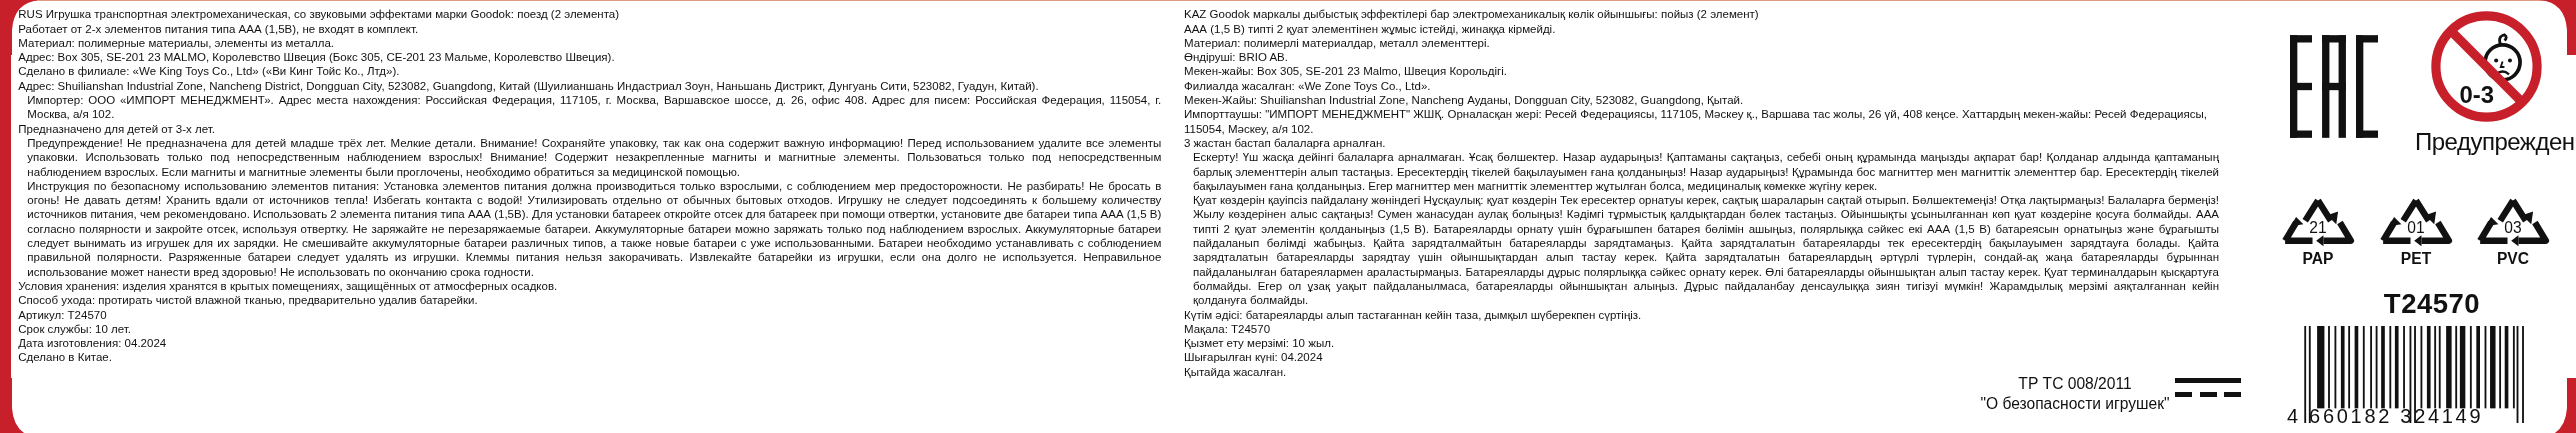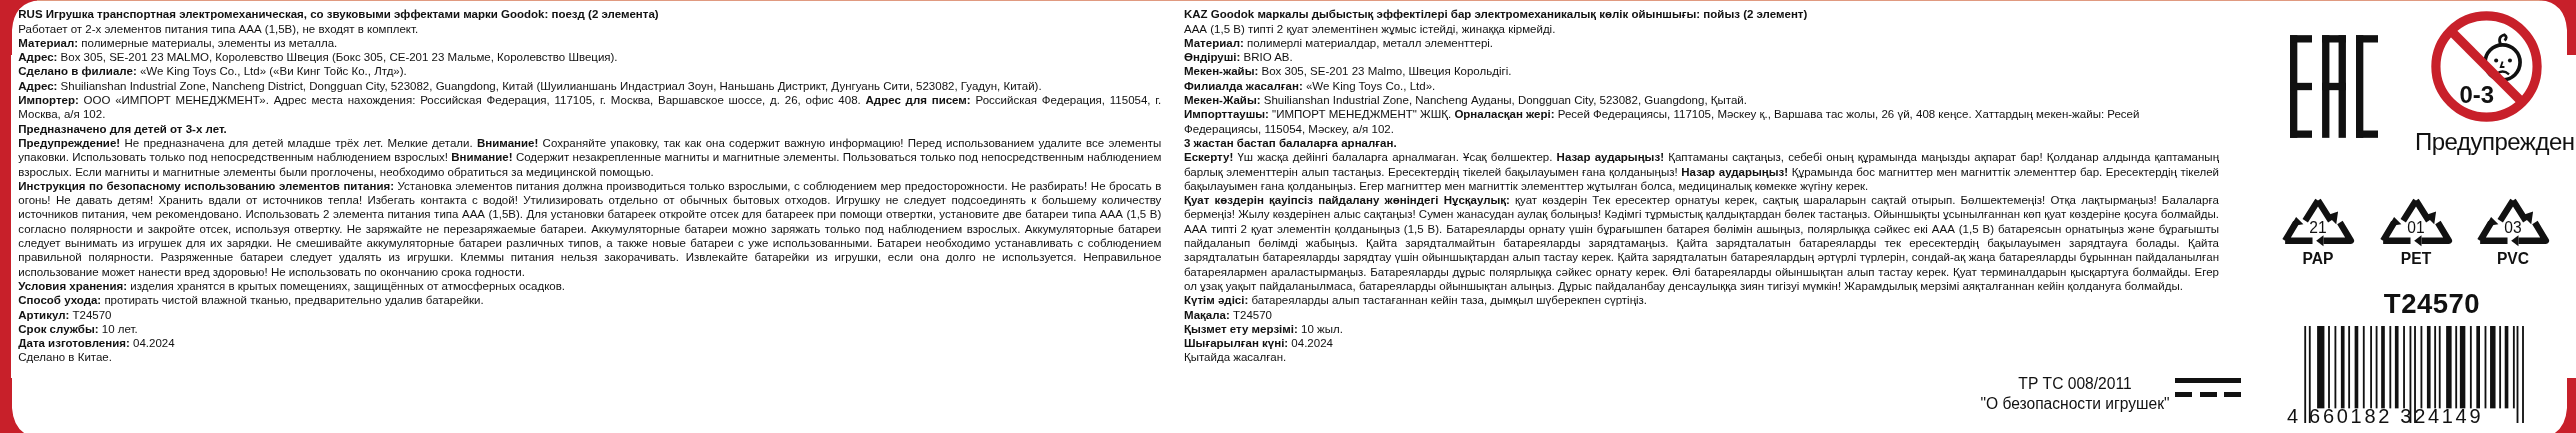--- a/index.html
+++ b/index.html
@@ -10,22 +10,22 @@
          box-sizing:border-box; border-top:1.8px solid #e09a80; }
   .corner { position:absolute; width:37px; height:55px; background:#c8202a; }
   .corner.tl { left:0; top:0; border-bottom-right-radius:0; clip-path:path('M0,0 L40,0 Q14,2 12,30 L12,60 L0,60 Z'); }
   .corner.bl { left:0; bottom:0; clip-path:path('M0,0 L12,0 L12,30 Q14,58 40,60 L0,60 Z'); }
   .corner.tr { right:0; top:0; clip-path:path('M0,0 L40,0 L40,60 L28,60 L28,30 Q26,2 0,0 Z'); }
   .corner.br { right:0; bottom:0; clip-path:path('M28,0 L40,0 L40,60 L0,60 Q26,58 28,30 Z'); }
   .edge-l { position:absolute; left:0; top:37px; bottom:37px; width:11px; background:#c8202a; }
 
   .col { position:absolute; top:7.3px; font-size:11.5px; line-height:14.3px; }
   .col p { margin:0; }
-  .col .j { text-align:justify; }
-  .col b { font-weight:bold; }
+  .col .j { text-align:justify;margin-left:9px; }
+  .col b { font-weight:normal; }
   .rus { left:18.3px; width:1143px; }
   .kaz { left:1184px; width:1035px; }
 
   .tr-block { position:absolute; left:1956px; top:374px; width:238px; text-align:center;
               font-size:15.6px; line-height:20px; }
   .dc-icon { position:absolute; left:2175px; top:376px; width:66px; height:24px; }
   .dc-solid { position:absolute; left:0; top:1.8px; width:66px; height:5.5px; background:#111; }
   .dc-dash { position:absolute; top:15.6px; width:16.5px; height:5.5px; background:#111; }
 
   .eac { position:absolute; left:2290px; top:35px; width:88px; height:103px; }
@@ -73,21 +73,21 @@
     <p><b>Дата изготовления:</b><span> 04.2024</span></p>
     <p>Сделано в Китае.</p>
   </div>
 
   <div class="col kaz">
     <p><b>KAZ Goodok маркалы дыбыстық эффектілері бар электромеханикалық көлік ойыншығы: пойыз (2 элемент)</b></p>
     <p>ААА (1,5 В) типті 2 қуат элементінен жұмыс істейді, жинаққа кірмейді.</p>
     <p><b>Материал:</b><span> полимерлі материалдар, металл элементтері.</span></p>
     <p><b>Өндіруші:</b><span> BRIO AB.</span></p>
     <p><b>Мекен-жайы:</b><span> Box 305, SE-201 23 Malmo, Швеция Корольдігі.</span></p>
-    <p><b>Филиалда жасалған:</b><span> «We King Toys Co., Ltd».</span></p>
+    <p><b>Филиалда жасалған:</b><span> «We Zone Toys Co., Ltd».</span></p>
     <p><b>Мекен-Жайы:</b><span> Shuilianshan Industrial Zone, Nancheng Ауданы, Dongguan City, 523082, Guangdong, Қытай.</span></p>
     <p><b>Импорттаушы:</b><span> "ИМПОРТ МЕНЕДЖМЕНТ" ЖШҚ. </span><b>Орналасқан жері:</b><span> Ресей Федерациясы, 117105, Мәскеу қ., Варшава тас жолы, 26 үй, 408 кеңсе. Хаттардың мекен-жайы: Ресей Федерациясы, 115054, Мәскеу, а/я 102.</span></p>
     <p><b>3 жастан бастап балаларға арналған.</b></p>
     <p class="j"><b>Ескерту!</b><span> Үш жасқа дейінгі балаларға арналмаған. Ұсақ бөлшектер. </span><b>Назар аударыңыз!</b><span> Қаптаманы сақтаңыз, себебі оның құрамында маңызды ақпарат бар! Қолданар алдында қаптаманың барлық элементтерін алып тастаңыз. Ересектердің тікелей бақылауымен ғана қолданыңыз! </span><b>Назар аударыңыз!</b><span> Құрамында бос магниттер мен магниттік элементтер бар. Ересектердің тікелей бақылауымен ғана қолданыңыз. Егер магниттер мен магниттік элементтер жұтылған болса, медициналық көмекке жүгіну керек.</span></p>
     <p class="j"><b>Қуат көздерін қауіпсіз пайдалану жөніндегі Нұсқаулық:</b><span> қуат көздерін Тек ересектер орнатуы керек, сақтық шараларын сақтай отырып. Бөлшектемеңіз! Отқа лақтырмаңыз! Балаларға бермеңіз! Жылу көздерінен алыс сақтаңыз! Сумен жанасудан аулақ болыңыз! Кәдімгі тұрмыстық қалдықтардан бөлек тастаңыз. Ойыншықты ұсынылғаннан көп қуат көздеріне қосуға болмайды. ААА типті 2 қуат элементін қолданыңыз (1,5 В). Батареяларды орнату үшін бұрағышпен батарея бөлімін ашыңыз, полярлыққа сәйкес екі ААА (1,5 В) батареясын орнатыңыз және бұрағышты пайдаланып бөлімді жабыңыз. Қайта зарядталмайтын батареяларды зарядтамаңыз. Қайта зарядталатын батареяларды тек ересектердің бақылауымен зарядтауға болады. Қайта зарядталатын батареяларды зарядтау үшін ойыншықтардан алып тастау керек. Қайта зарядталатын батареялардың әртүрлі түрлерін, сондай-ақ жаңа батареяларды бұрыннан пайдаланылған батареялармен араластырмаңыз. Батареяларды дұрыс полярлыққа сәйкес орнату керек. Өлі батареяларды ойыншықтан алып тастау керек. Қуат терминалдарын қысқартуға болмайды. Егер ол ұзақ уақыт пайдаланылмаса, батареяларды ойыншықтан алыңыз. Дұрыс пайдаланбау денсаулыққа зиян тигізуі мүмкін! Жарамдылық мерзімі аяқталғаннан кейін қолдануға болмайды.</span></p>
     <p><b>Күтім әдісі:</b><span> батареяларды алып тастағаннан кейін таза, дымқыл шүберекпен сүртіңіз.</span></p>
     <p><b>Мақала:</b><span> T24570</span></p>
     <p><b>Қызмет ету мерзімі:</b><span> 10 жыл.</span></p>
     <p><b>Шығарылған күні:</b><span> 04.2024</span></p>
     <p>Қытайда жасалған.</p>

